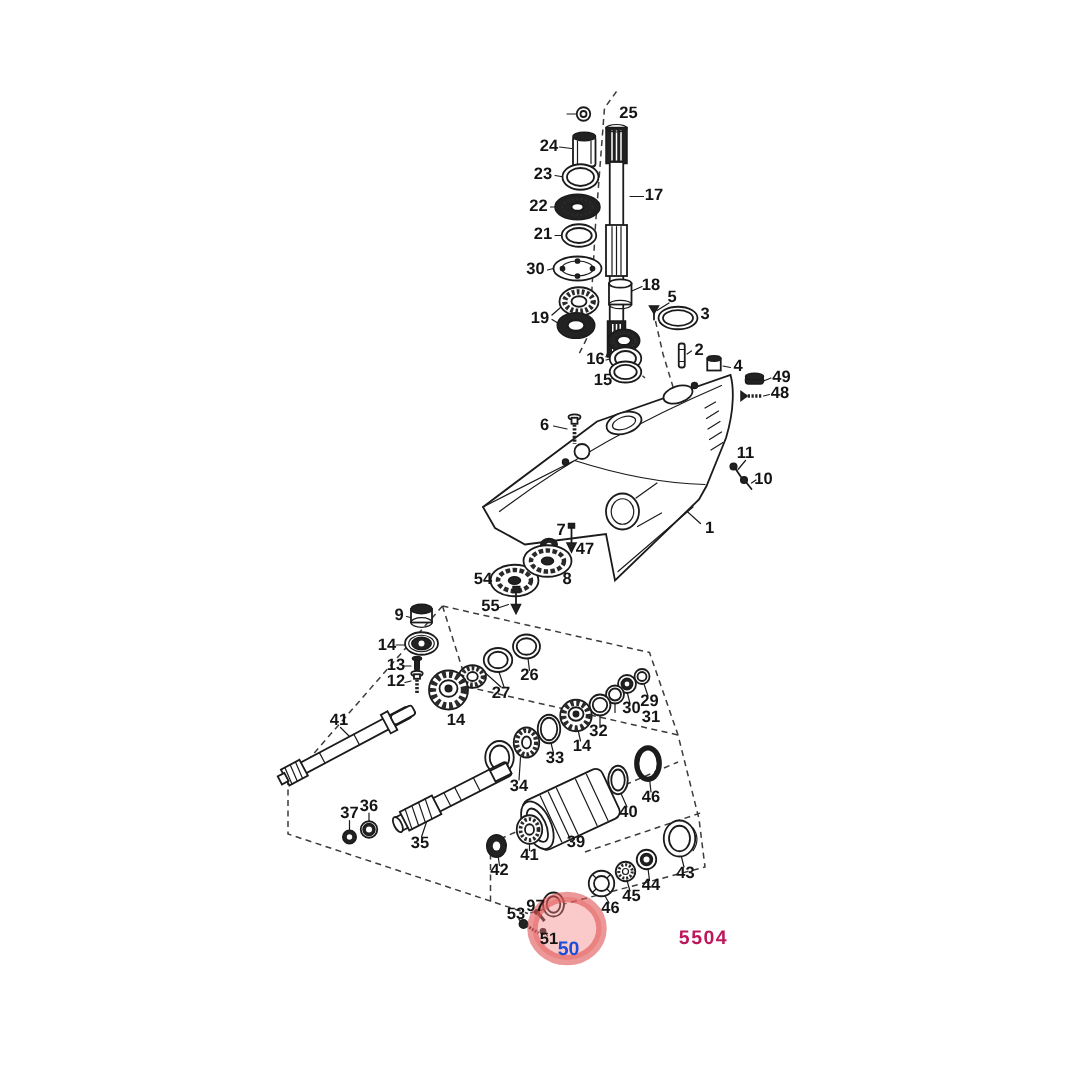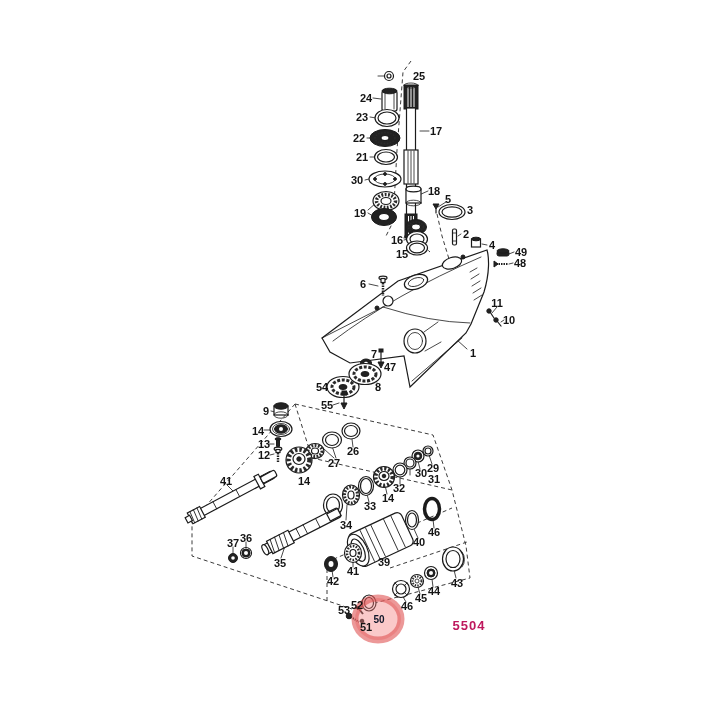--- a/index.html
+++ b/index.html
@@ -2,21 +2,21 @@
 <html><head>
 <meta charset="utf-8">
 <title>Gearcase Parts Diagram</title>
 <style>
   html,body{margin:0;padding:0;background:#fff;}
   body{width:720px;height:720px;font-family:"Liberation Sans",sans-serif;}
   .stage{position:relative;width:720px;height:720px;background:#fff;overflow:hidden;}
   .stage svg{position:absolute;left:0;top:0;}
   .label-layer{position:absolute;left:0;top:0;width:720px;height:720px;pointer-events:none;}
   .part-label{position:absolute;transform:translate(-50%,-50%);font-weight:bold;font-size:11px;color:#141414;line-height:1;white-space:nowrap;}
-  .part-label.emph{font-size:10px;color:#0f172a;}
+  .part-label.emph{font-size:13px;color:#1d4ed8;margin-top:12px;}
   .figure-code{position:absolute;left:469px;top:625px;transform:translate(-50%,-50%);font-weight:bold;font-size:13px;color:#be185d;letter-spacing:1px;}
   
   .ln{fill:none;stroke:#1b1b1b;stroke-width:1.2;stroke-linecap:round;stroke-linejoin:round;}
   .thin{stroke-width:.8;}
   .fw{fill:#fff;stroke:#1b1b1b;stroke-width:1.2;}
   .fd{fill:#222;stroke:#1b1b1b;stroke-width:1;}
   .dash{fill:none;stroke:#3c3c3c;stroke-width:1;stroke-dasharray:4 3;}
   .roll{fill:none;stroke:#2a2a2a;}
 </style>
 </head>
@@ -402,21 +402,21 @@
       <div class="part-label" style="left: 333px; top: 581px;">42</div>
       <div class="part-label" style="left: 457px; top: 583px;">43</div>
       <div class="part-label" style="left: 434px; top: 591px;">44</div>
       <div class="part-label" style="left: 421px; top: 598px;">45</div>
       <div class="part-label" style="left: 407px; top: 606px;">46</div>
       <div class="part-label" style="left: 390px; top: 367px;">47</div>
       <div class="part-label" style="left: 520px; top: 263px;">48</div>
       <div class="part-label" style="left: 521px; top: 252px;">49</div>
       <div class="part-label emph" style="left: 379px; top: 620px;">50</div>
       <div class="part-label" style="left: 366px; top: 627px;">51</div>
-      <div class="part-label" style="left: 357px; top: 605px;">52</div>
+      <div class="part-label" style="left: 357px; top: 605px;">97</div>
       <div class="part-label" style="left: 344px; top: 610px;">53</div>
       <div class="part-label" style="left: 322px; top: 387px;">54</div>
       <div class="part-label" style="left: 327px; top: 405px;">55</div>
     </div>
 
 <div class="figure-code">5504</div>
 
 </div>
 
 </body></html>

